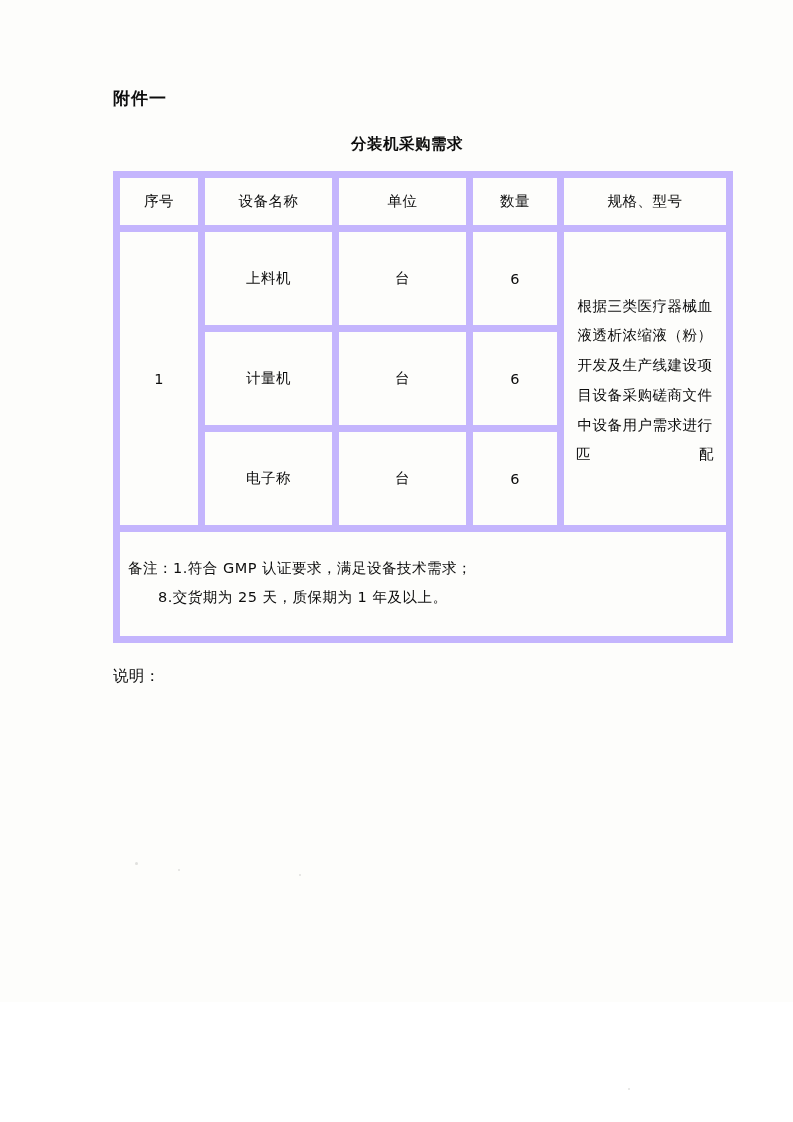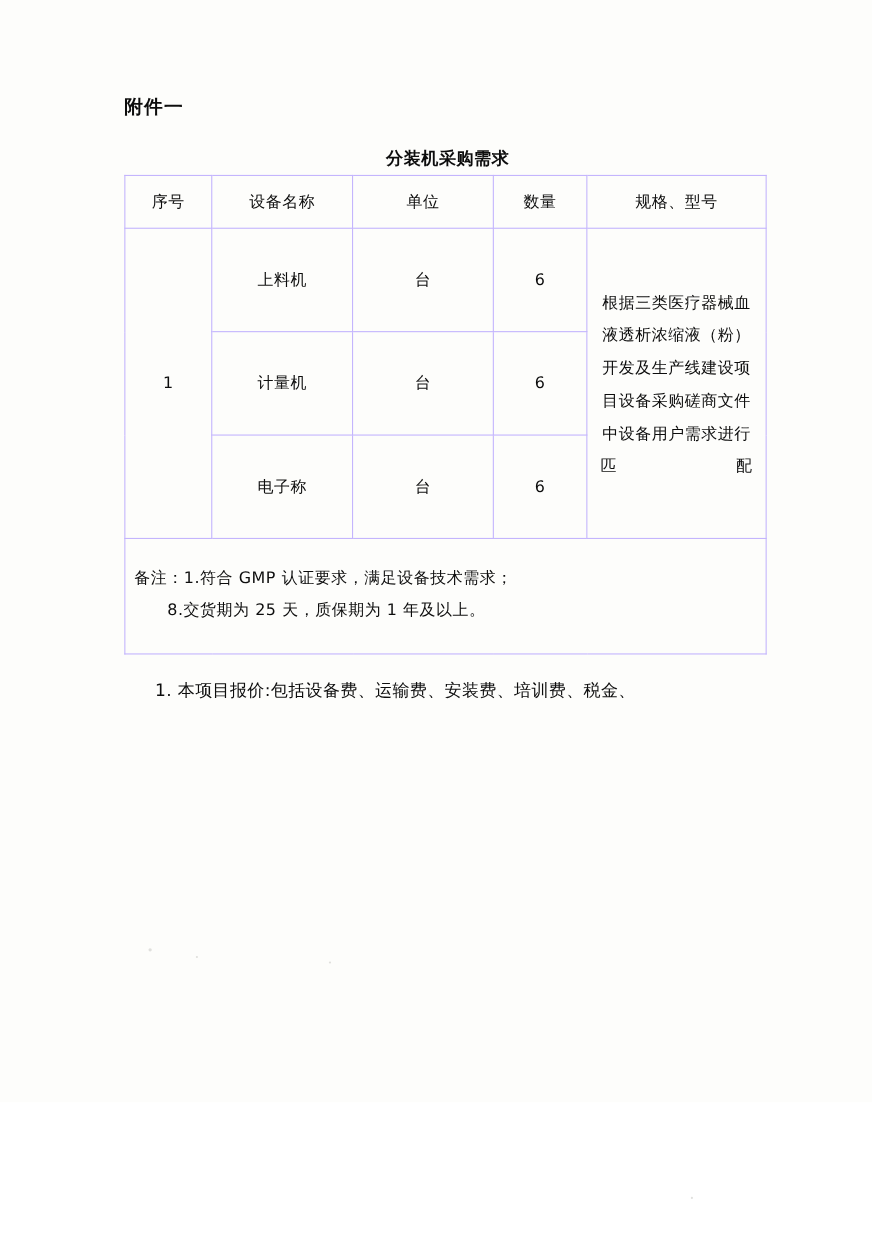--- a/index.html
+++ b/index.html
@@ -42,31 +42,31 @@
     letter-spacing: 0.3px;
     line-height: 1.5;
     margin: 0 0 6px 0;
     padding-left: 8px;
   }
   .doc-subtitle {
     text-align: center;
     font-size: 15.5px;
     font-weight: bold;
     letter-spacing: 0.5px;
-    margin: 0 0 4px 0;
+    margin: 0 0 16px 0;
     padding-left: 8px;
   }
   table.req-table {
     border-collapse: collapse;
     width: 578px;
     table-layout: fixed;
     margin: 0;
   }
   table.req-table td {
-    border: 1px solid #c4b5fd;
+    border: 7px solid #c4b5fd;
     font-size: 14.5px;
     text-align: center;
     vertical-align: middle;
     padding: 0;
     letter-spacing: 0.5px;
   }
   .col-no    { width: 78px; }
   .col-name  { width: 127px; }
   .col-unit  { width: 127px; }
   .col-qty   { width: 84px; }
@@ -172,17 +172,17 @@
         <tr>
           <td class="note-cell" colspan="5">
             <span class="note-line-1">备注：1.符合 GMP 认证要求，满足设备技术需求；</span>
             <span class="note-line-2">8.交货期为 25 天，质保期为 1 年及以上。</span>
           </td>
         </tr>
       </tbody>
     </table>
 
     <div class="explain">
-      <p class="explain-item">1. 本项目报价:包括设备费、运输费、安装费、培训费、税金、</p>
+      <p class="explain-head">说明：</p>
     </div>
 
   </div>
 </div>
 
 </body></html>

